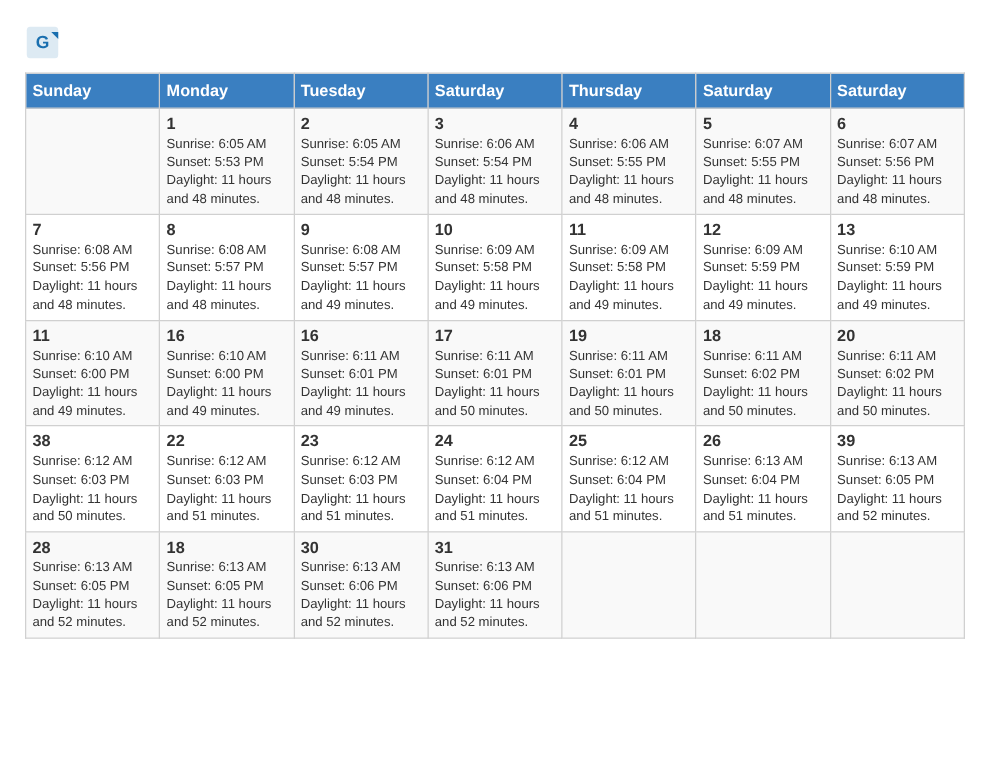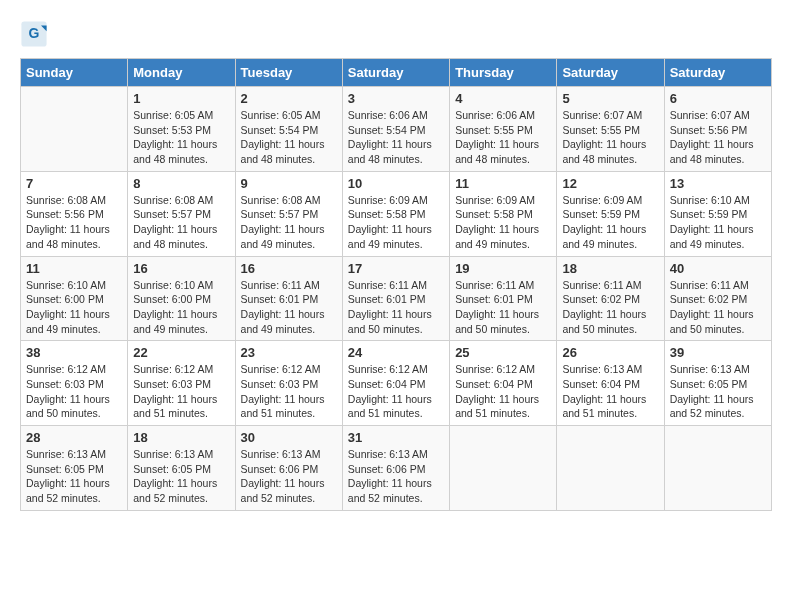--- a/index.html
+++ b/index.html
@@ -257,21 +257,21 @@
 and 50 minutes.</div>
         </td>
         <td>
           <span class="day-number">18</span>
           <div class="day-info" style="white-space: pre-line;">Sunrise: 6:11 AM
 Sunset: 6:02 PM
 Daylight: 11 hours
 and 50 minutes.</div>
         </td>
         <td>
-          <span class="day-number">40</span>
+          <span class="day-number">20</span>
           <div class="day-info" style="white-space: pre-line;">Sunrise: 6:11 AM
 Sunset: 6:02 PM
 Daylight: 11 hours
 and 50 minutes.</div>
         </td>
       </tr>
       <tr>
         <td>
           <span class="day-number">38</span>
           <div class="day-info" style="white-space: pre-line;">Sunrise: 6:12 AM

